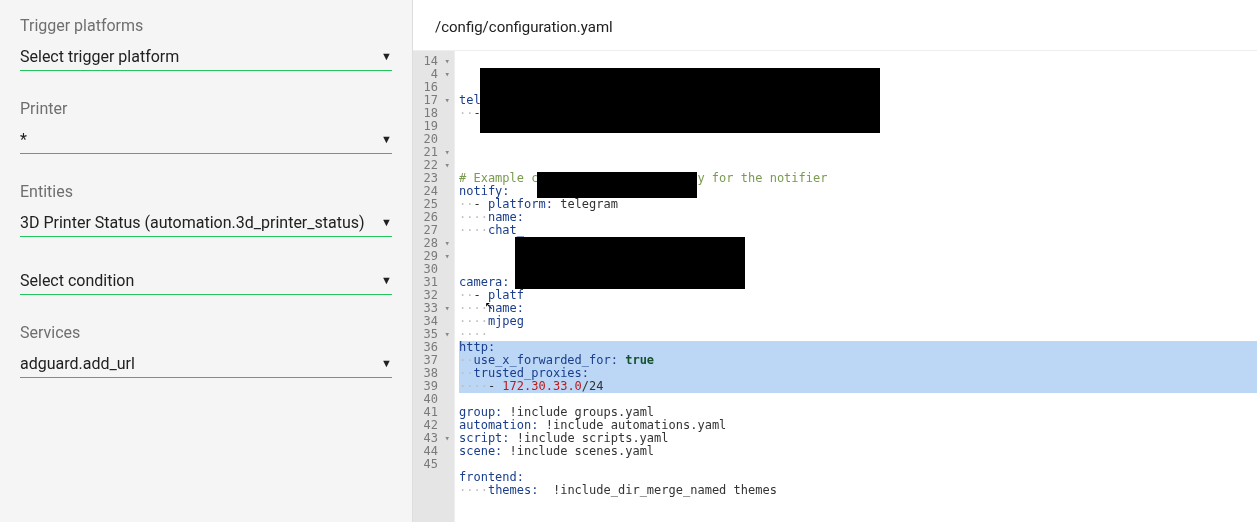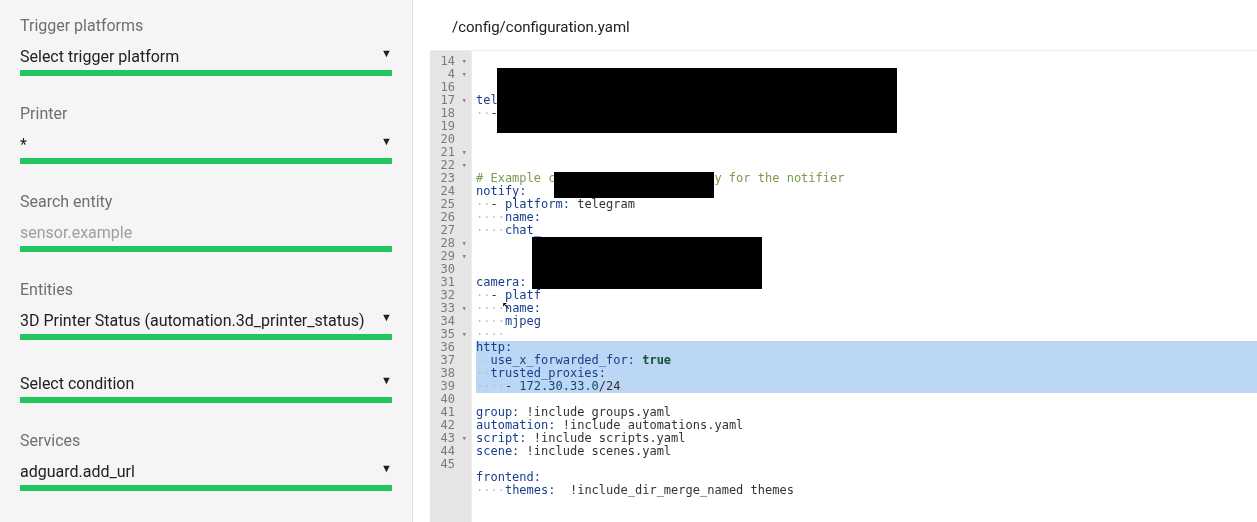--- a/index.html
+++ b/index.html
@@ -20,43 +20,42 @@
   margin-bottom: 28px;
 }
 .field-label {
   font-size: 16px;
   color: #6f6f6f;
   margin-bottom: 6px;
   display: block;
 }
 .field-select {
   position: relative;
-  border-bottom: 6px solid #22c55e;
+  border-bottom: 1px solid #22c55e;
   padding: 6px 0 4px 0;
   font-size: 16px;
   color: #212121;
   cursor: pointer;
   display: flex;
   justify-content: space-between;
-  align-items: flex-start;
+  align-items: center;
 }
 .field-select.placeholder {
   color: #9e9e9e;
 }
 .caret {
   font-size: 11px;
   color: #212121;
 }
 .editor-pane {
   flex: 1;
   background: #fff;
   display: flex;
   flex-direction: column;
   border-left: 1px solid #ddd;
-  padding-left: 17px;
 }
 .editor-header {
   padding: 18px 22px 14px 22px;
   font-size: 15px;
   color: #212121;
   border-bottom: 1px solid #eee;
 }
 .editor-body {
   flex: 1;
   display: flex;
@@ -97,21 +96,21 @@
 }
 .code .line {
   height: 13px;
   position: relative;
 }
 .code .line.hl {
   background: #bcd6f5;
 }
 .tok-key { color: #1a3e8c; }
 .tok-com { color: #7a9b4f; font-style: normal; }
-.tok-num { color: #0c4a6e; }
+.tok-num { color: #b91c1c; }
 .tok-bool { color: #14532d; font-weight: bold; }
 .tok-inv { color: #bdbdbd; }
 .redact {
   position: absolute;
   background: #000;
   height: 13px;
 }
 .cursor-img {
   position: absolute;
   left: 30px;
@@ -135,27 +134,20 @@
   </div>
 
   <div class="field-group">
     <span class="field-label">Printer</span>
     <div class="field-select">
       <span>*</span>
       <span class="caret">▼</span>
     </div>
   </div>
 
-  <div class="field-group">
-    <span class="field-label">Search entity</span>
-    <div class="field-select placeholder">
-      <span>sensor.example</span>
-      <span></span>
-    </div>
-  </div>
 
   <div class="field-group">
     <span class="field-label">Entities</span>
     <div class="field-select">
       <span>3D Printer Status (automation.3d_printer_status)</span>
       <span class="caret">▼</span>
     </div>
   </div>
 
   <div class="field-group">

